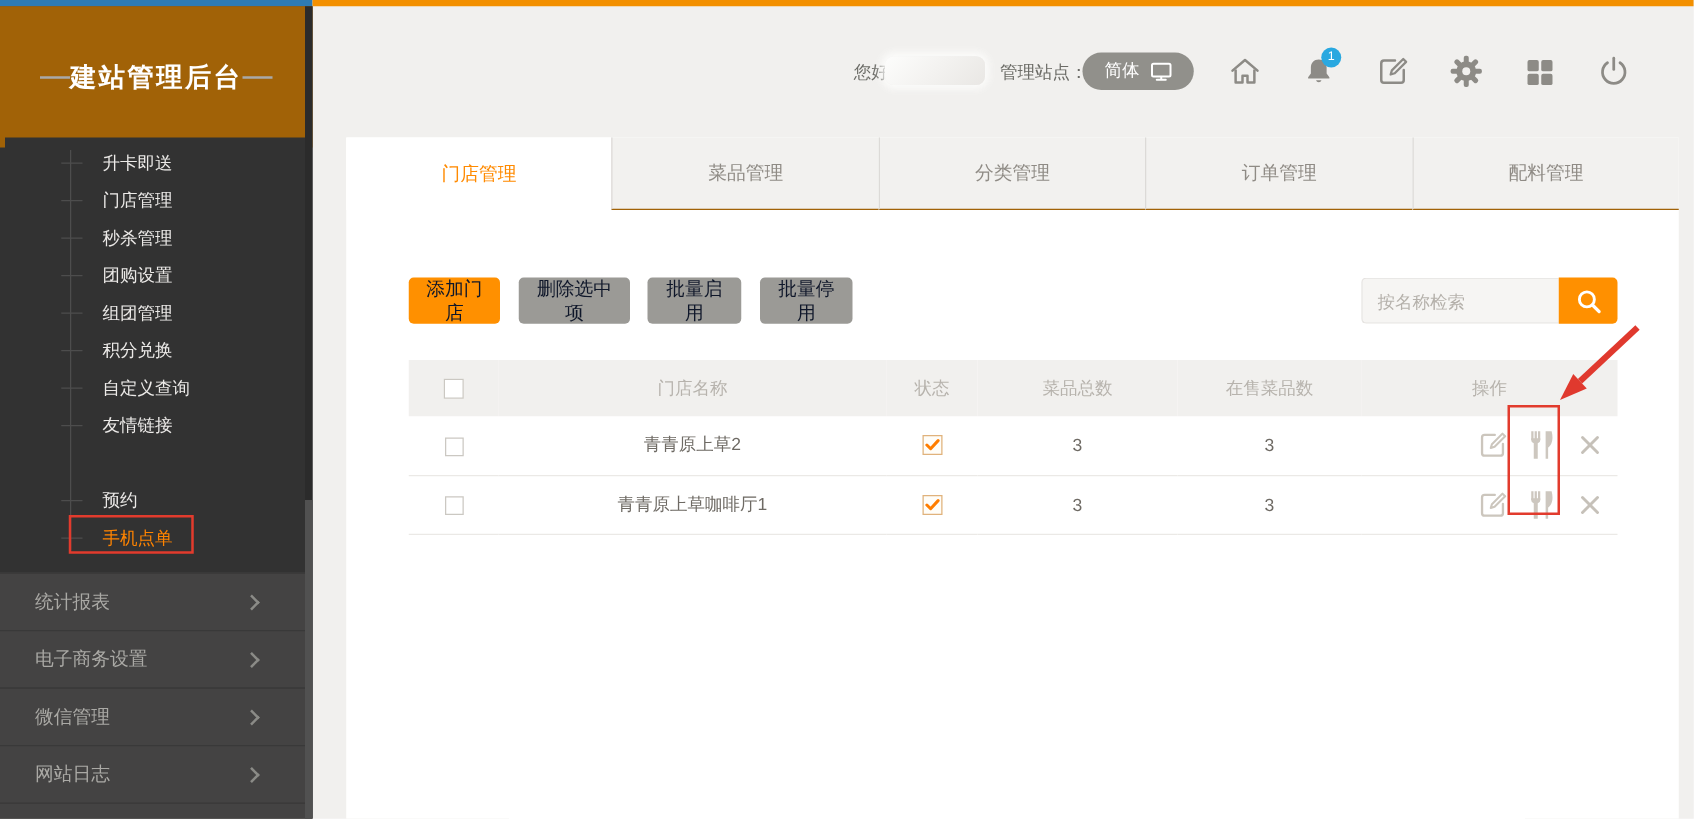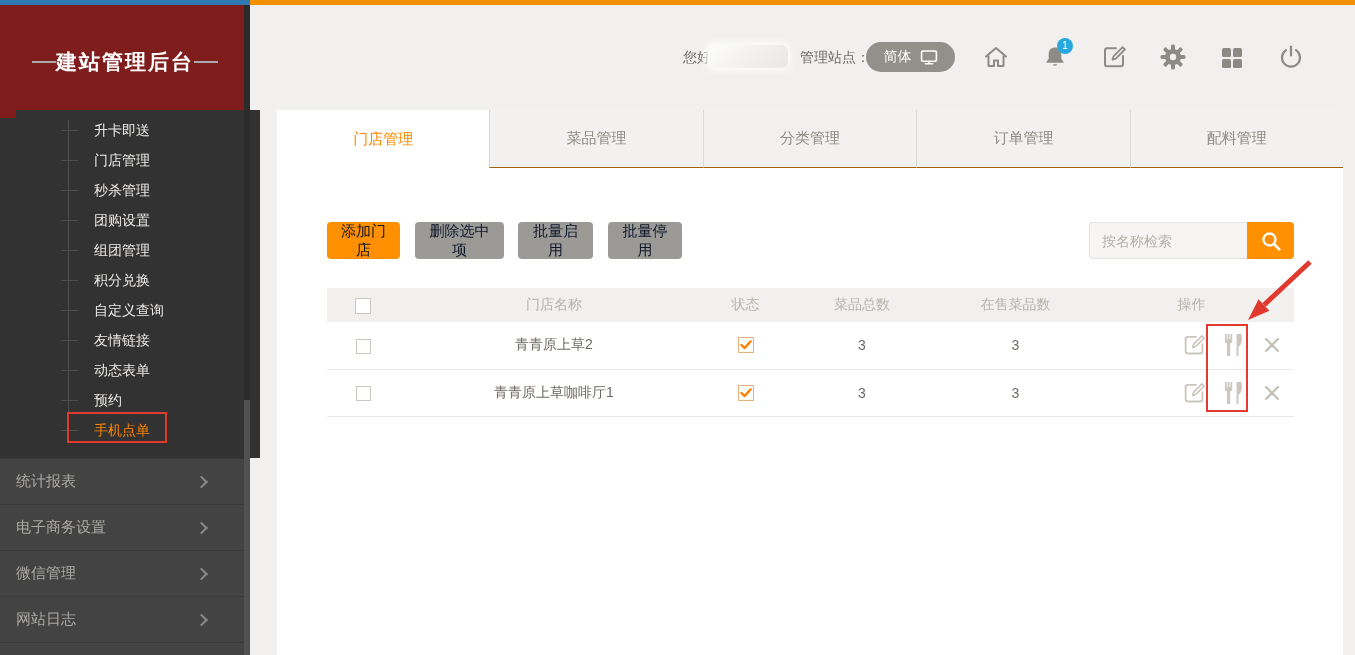--- a/index.html
+++ b/index.html
@@ -10,43 +10,43 @@
     font-family:"Liberation Sans","DejaVu Sans",sans-serif;
     -webkit-font-smoothing:antialiased;
   }
   
   .strip-blue   { position:absolute; left:0; top:0; width:250px; height:5px; background:#2e7bb4; }
   .strip-orange { position:absolute; left:250px; top:0; right:0; height:5px; background:#f39000; }
 
   
   .sidebar { position:absolute; left:0; top:5px; width:250px; height:650px; background:#323232; }
   .logo-block {
-    position:absolute; left:0; top:0; width:250px; height:113px; background:#7f1d1d;
+    position:absolute; left:0; top:0; width:250px; height:113px; background:#a16207;
     display:flex; align-items:center; justify-content:center; gap:0;
   }
   .logo-dash { width:24px; height:2px; background:#a9a9a9; }
   .logo-text { color:#fff; font-size:21px; font-weight:bold; letter-spacing:2px; }
 
-  .submenu { position:absolute; left:16px; top:105px; width:244px; height:348px; background:#323232; }
+  .submenu { position:absolute; left:4px; top:105px; width:244px; height:348px; background:#323232; }
   .tree-vline { position:absolute; left:52px; top:10px; width:1px; height:320px; background:#4d4d4d; }
   .submenu-item {
     position:absolute; left:0; width:244px; height:30px;
     display:flex; align-items:center; cursor:pointer;
   }
   .tree-tick { position:absolute; left:45px; top:50%; width:17px; height:1px; background:#4d4d4d; }
   .submenu-label { position:absolute; left:78px; color:#eceae8; font-size:14px; line-height:30px; }
   .submenu-item.active .submenu-label { color:#ff8400; }
   .menu-red-box { position:absolute; left:51px; top:302px; width:100px; height:31px; border:2px solid #e23b2d; pointer-events:none; }
 
   .sections { position:absolute; left:0; top:453px; width:244px; bottom:0; }
   .section-row {
     position:relative; height:46px; background:#444343; border-top:1px solid #393939;
     display:flex; align-items:center; cursor:pointer;
   }
-  .section-label { margin-left:16px; color:#aaa9a5; font-size:15px; }
+  .section-label { margin-left:28px; color:#aaa9a5; font-size:15px; }
   .chevron {
     position:absolute; right:38px; top:50%; width:9px; height:9px;
     border-top:2px solid #8b8b87; border-right:2px solid #8b8b87;
     transform:translateY(-50%) rotate(45deg);
   }
   .section-filler { height:18px; background:#444343; border-top:1px solid #393939; }
   .side-scroll-track { position:absolute; right:0; top:0; width:6px; height:650px; background:#2b2b2b; }
   .side-scroll-thumb { position:absolute; right:0; top:395px; width:6px; height:255px; background:#515151; }
 
   
@@ -103,21 +103,21 @@
   }
   .search-input::placeholder { color:#b5b1ab; }
   .search-btn {
     width:47px; height:37px; border:none; background:#ff9000; border-radius:0 4px 4px 0;
     display:flex; align-items:center; justify-content:center; cursor:pointer;
   }
 
   
   .store-table { position:absolute; left:50px; top:178px; width:967px; border-collapse:collapse; table-layout:fixed; }
   .store-table th {
-    height:34px; background:#f1f0ee; color:#b7b3ad; font-size:14px; font-weight:normal; text-align:center;
+    height:45px; background:#f1f0ee; color:#b7b3ad; font-size:14px; font-weight:normal; text-align:center;
   }
   .store-table td {
     height:47px; border-bottom:1px solid #ebe9e6; text-align:center;
     font-size:14px; color:#6e6a64; vertical-align:middle;
   }
   .num-cell { color:#898580; }
   .cb {
     display:inline-block; width:15px; height:15px; border:1px solid #cbc8c2; background:#fff;
     vertical-align:middle; cursor:pointer;
   }
@@ -173,24 +173,20 @@
         <span class="tree-tick"></span>
         <span class="submenu-label">积分兑换</span>
       </div>
     <div class="submenu-item" style="top:185px">
         <span class="tree-tick"></span>
         <span class="submenu-label">自定义查询</span>
       </div>
     <div class="submenu-item" style="top:215px">
         <span class="tree-tick"></span>
         <span class="submenu-label">友情链接</span>
-      </div>
-    <div class="submenu-item" style="top:245px">
-        <span class="tree-tick"></span>
-        <span class="submenu-label">动态表单</span>
       </div>
     <div class="submenu-item" style="top:275px">
         <span class="tree-tick"></span>
         <span class="submenu-label">预约</span>
       </div>
     <div class="submenu-item active" style="top:305px">
         <span class="tree-tick"></span>
         <span class="submenu-label">手机点单</span>
       </div>
     <div class="menu-red-box"></div>

